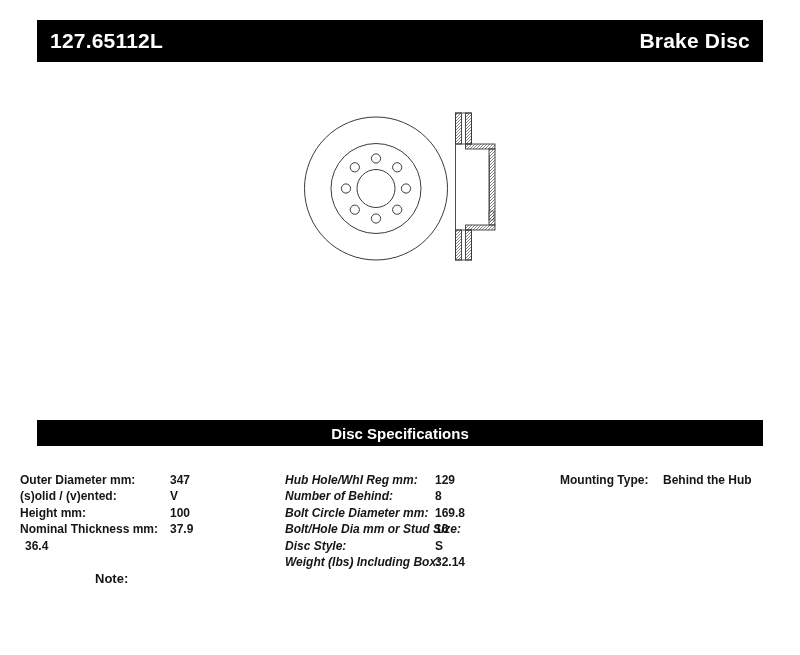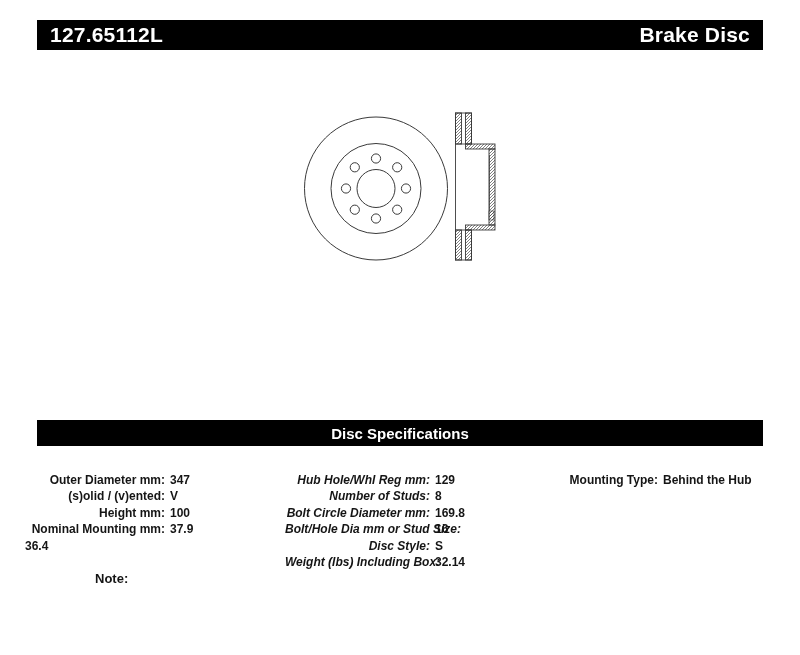--- a/index.html
+++ b/index.html
@@ -12,21 +12,21 @@
     overflow:hidden;
   }
   .black-bar {
     position:absolute;
     background:#000000;
     color:#ffffff;
     font-weight:bold;
   }
   .title-bar {
     left:37px; top:20px;
-    width:726px; height:30px;
+    width:726px; height:42px;
     display:flex; align-items:center; justify-content:space-between;
     padding:0 13px;
     font-size:21px;
     letter-spacing:0.2px;
   }
   .spec-bar {
     left:37px; top:420px;
     width:726px; height:26px;
     display:flex; align-items:center; justify-content:center;
     font-size:15px;
@@ -38,21 +38,21 @@
   }
   .spec-col {
     position:absolute;
     top:472px;
     font-size:12px;
     font-weight:bold;
     color:#151515;
     line-height:16.4px;
   }
   .spec-row { display:flex; height:16.4px; align-items:center; white-space:nowrap; }
-  .spec-label { display:inline-block; text-align:right; }
+  .spec-label { display:inline-block; }
   .spec-value { margin-left:5px; }
   .col1 { left:20px; }
   .col1 .spec-label { width:145px; }
   .col2 { left:285px; }
   .col2 .spec-label { width:145px;font-style:italic; }
   .col3 { left:560px; }
   .col3 .spec-label { width:98px; }
   .note {
     position:absolute;
     left:95px; top:571px;
@@ -128,35 +128,35 @@
     </div>
     <div class="spec-row">
       <span class="spec-label">(s)olid / (v)ented:</span>
       <span class="spec-value">V</span>
     </div>
     <div class="spec-row">
       <span class="spec-label">Height mm:</span>
       <span class="spec-value">100</span>
     </div>
     <div class="spec-row">
-      <span class="spec-label">Nominal Mounting mm:</span>
+      <span class="spec-label">Nominal Thickness mm:</span>
       <span class="spec-value">37.9</span>
     </div>
     <div class="spec-row">
       <span class="spec-value">36.4</span>
     </div>
   </div>
 
   <div class="spec-col col2">
     <div class="spec-row">
       <span class="spec-label">Hub Hole/Whl Reg mm:</span>
       <span class="spec-value">129</span>
     </div>
     <div class="spec-row">
-      <span class="spec-label">Number of Studs:</span>
+      <span class="spec-label">Number of Behind:</span>
       <span class="spec-value">8</span>
     </div>
     <div class="spec-row">
       <span class="spec-label">Bolt Circle Diameter mm:</span>
       <span class="spec-value">169.8</span>
     </div>
     <div class="spec-row">
       <span class="spec-label">Bolt/Hole Dia mm or Stud Size:</span>
       <span class="spec-value">16</span>
     </div>

